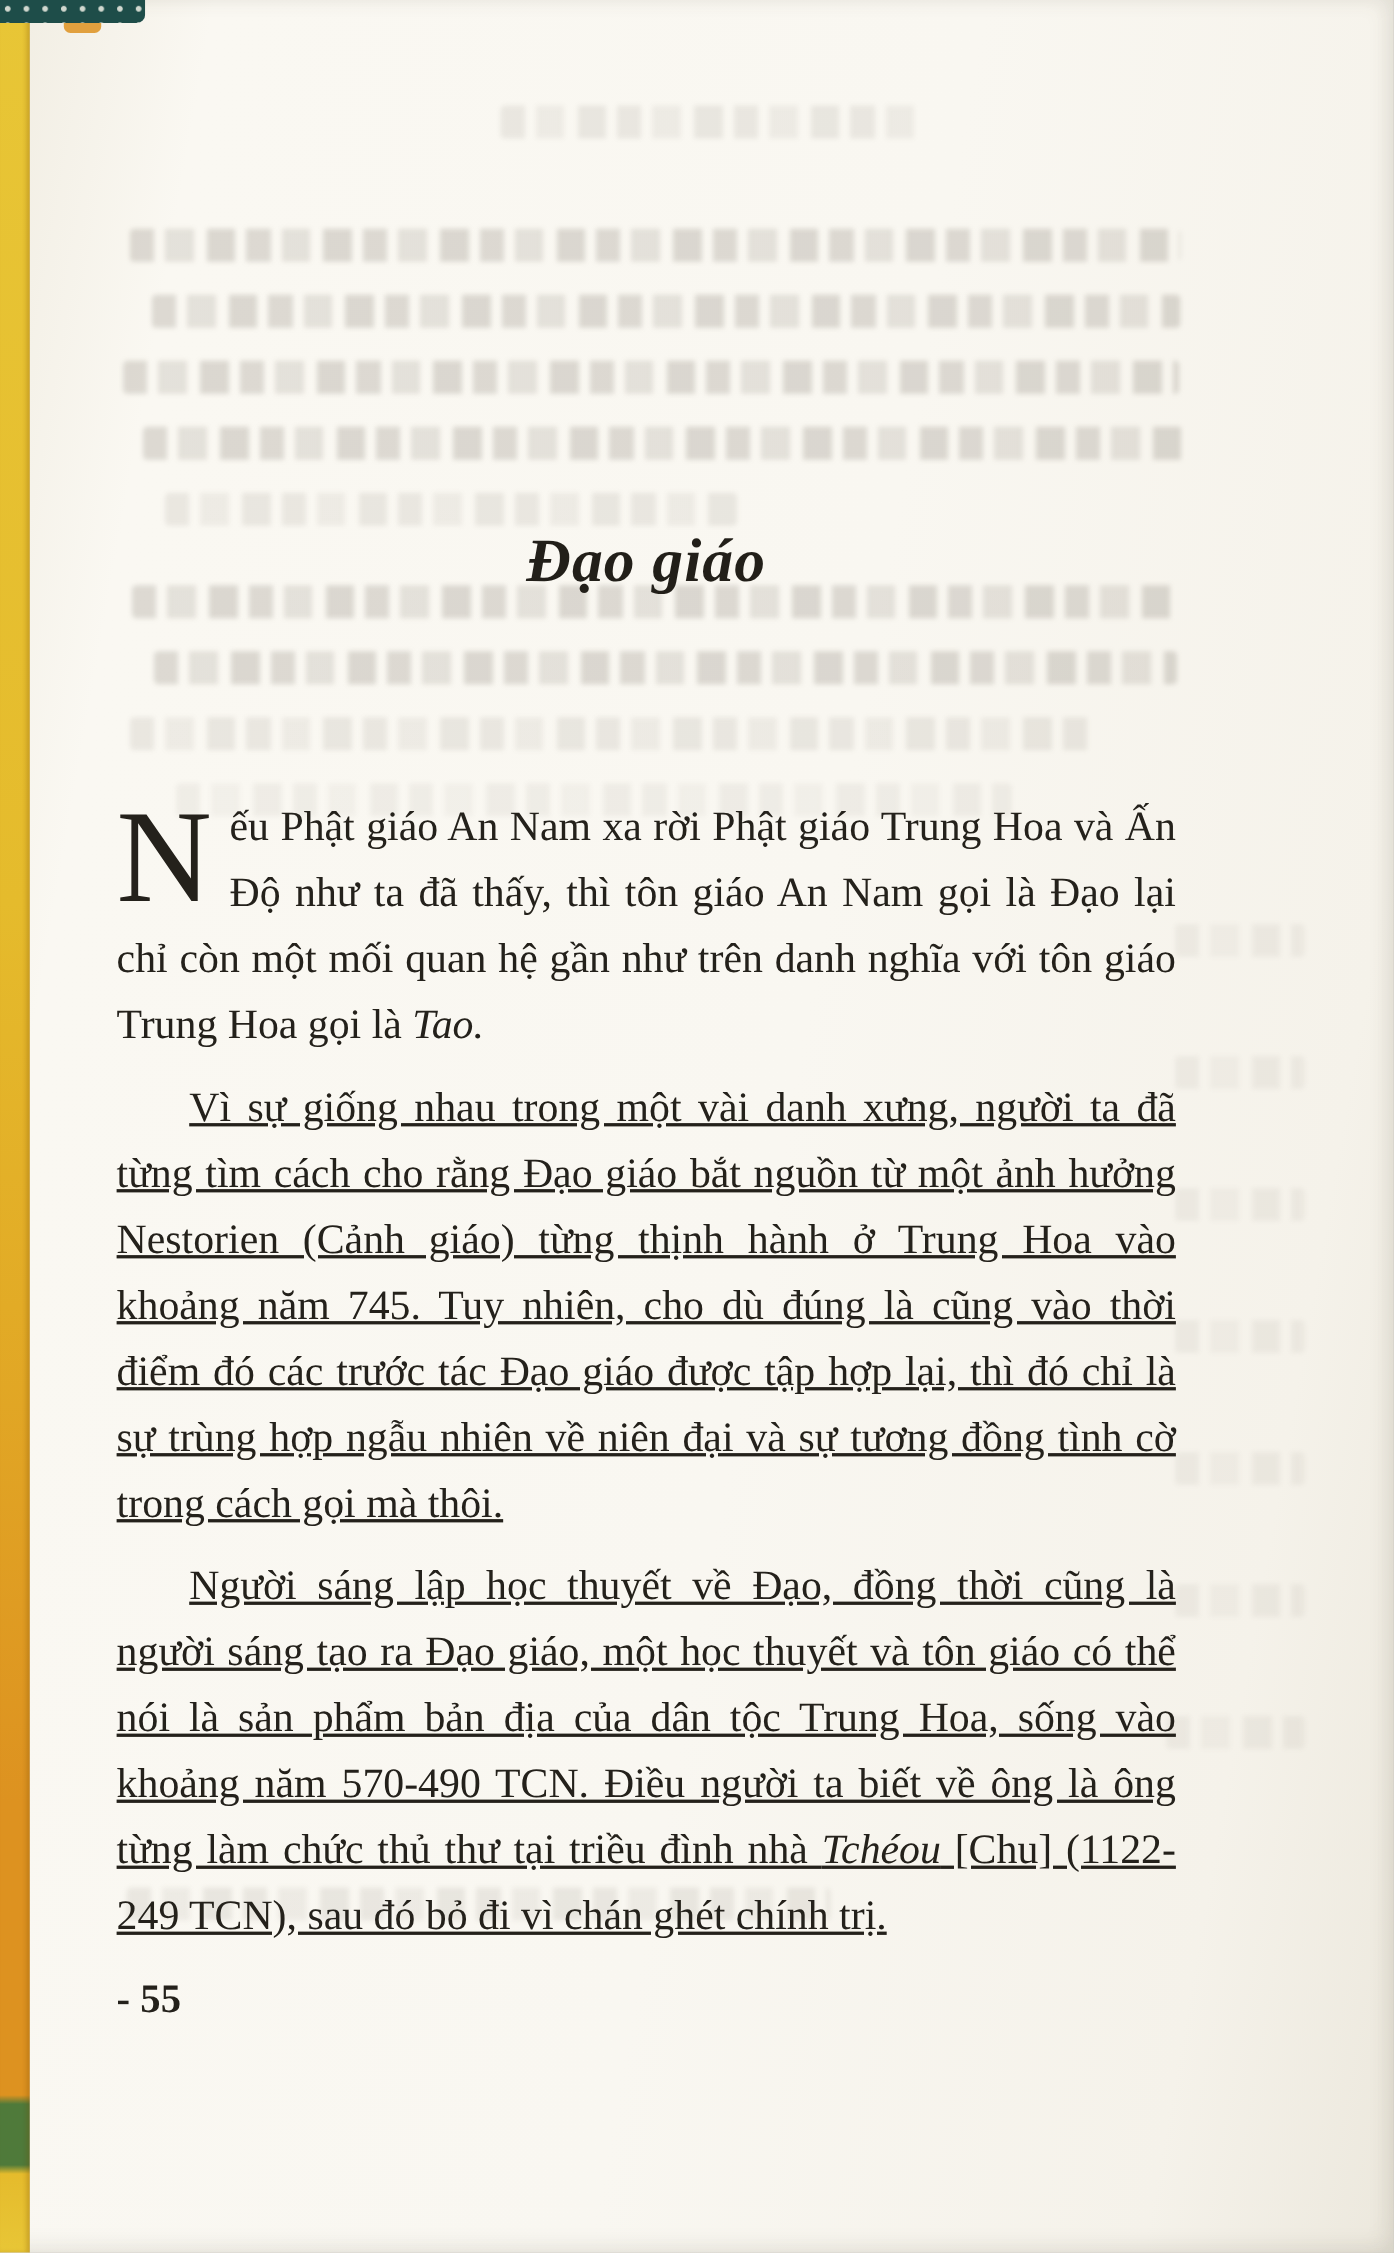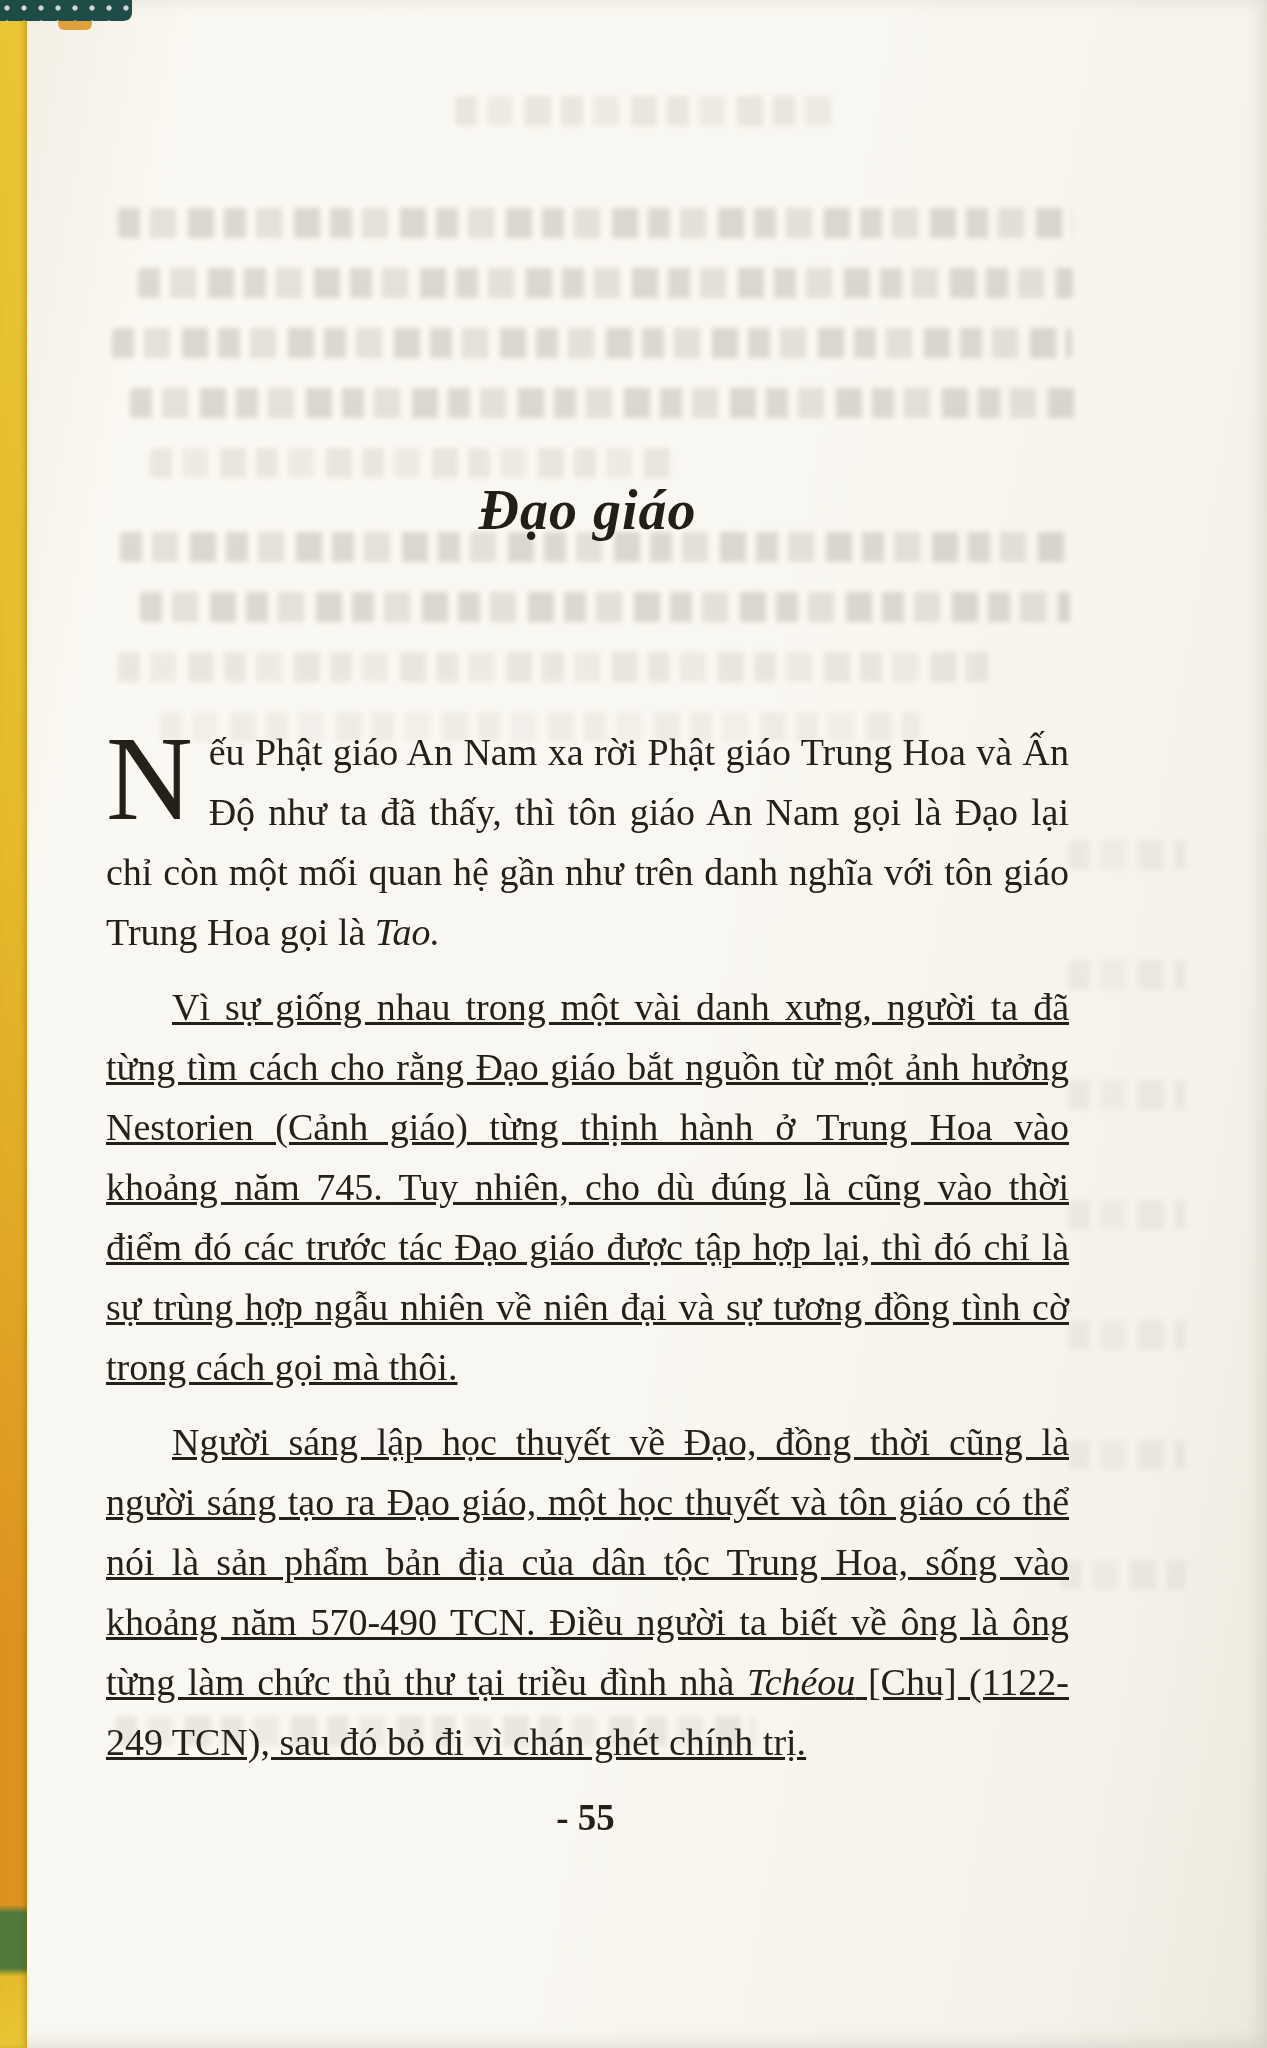--- a/index.html
+++ b/index.html
@@ -60,21 +60,21 @@
   .body-text p.indent{text-indent:66px;text-decoration:underline;}
   .dropcap{
     float:left;
     font-size:120px;line-height:98px;
     padding:8px 16px 0 0;
     color:#24211b;
   }
   .it{font-style:italic;margin-top:12px;}
   .pagenum{
     position:absolute;left:106px;top:1796px;width:963px;z-index:2;
-    text-align:center;font-weight:bold;font-size:37px;color:#24211b;
+    text-align:left;font-weight:bold;font-size:37px;color:#24211b;
     padding-right:4px;box-sizing:border-box;
   }
 </style>
 </head>
 <body>
 
 <div class="page">
 
   <div class="spine"></div>
   <div class="corner"></div>

